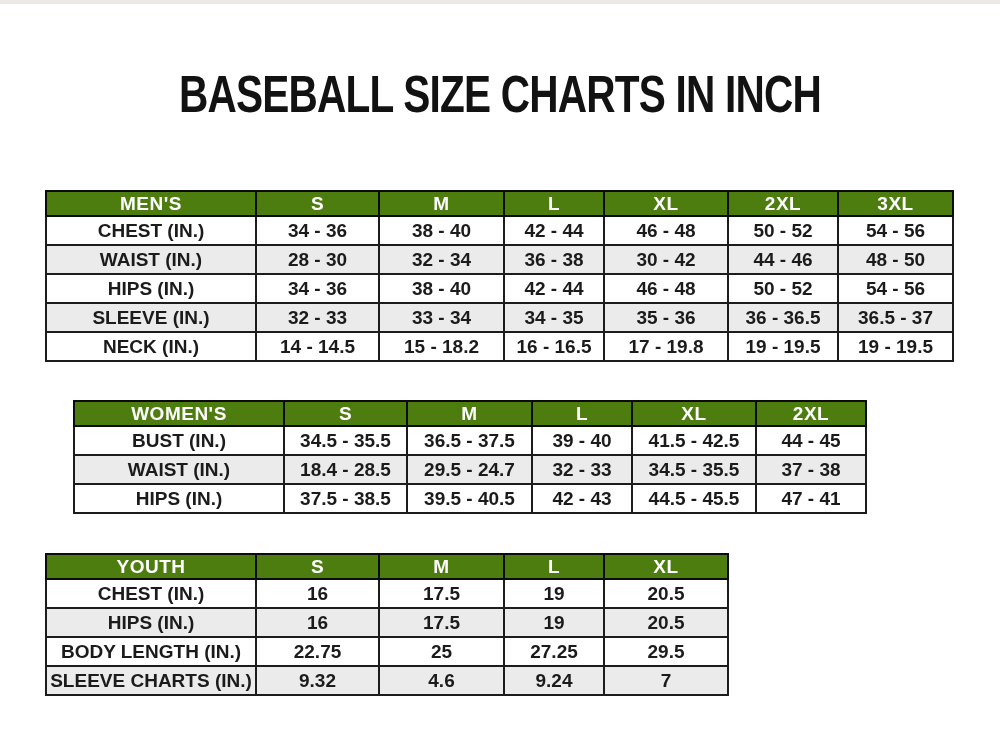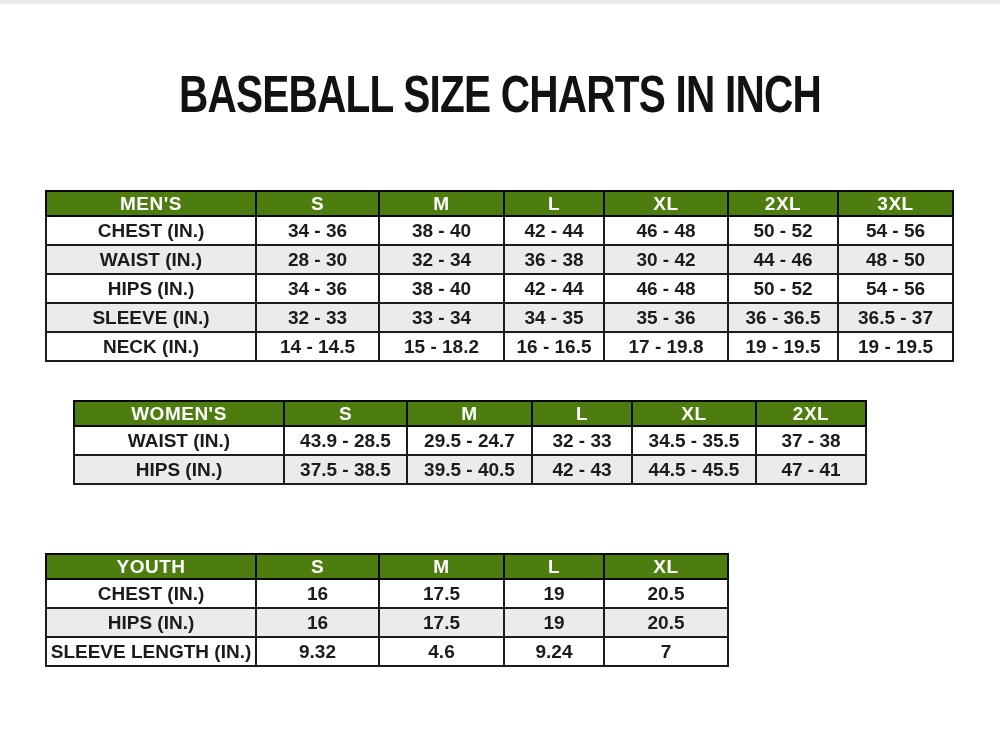--- a/index.html
+++ b/index.html
@@ -148,22 +148,30 @@
         <th>WOMEN'S</th>
         <th>S</th>
         <th>M</th>
         <th>L</th>
         <th>XL</th>
         <th>2XL</th>
       </tr>
     </thead>
     <tbody>
       <tr>
+        <th>BUST (IN.)</th>
+        <td>34.5 - 35.5</td>
+        <td>36.5 - 37.5</td>
+        <td>39 - 40</td>
+        <td>41.5 - 42.5</td>
+        <td>44 - 45</td>
+      </tr>
+      <tr>
         <th>WAIST (IN.)</th>
-        <td>43.9 - 28.5</td>
+        <td>18.4 - 28.5</td>
         <td>29.5 - 24.7</td>
         <td>32 - 33</td>
         <td>34.5 - 35.5</td>
         <td>37 - 38</td>
       </tr>
       <tr>
         <th>HIPS (IN.)</th>
         <td>37.5 - 38.5</td>
         <td>39.5 - 40.5</td>
         <td>42 - 43</td>
@@ -199,21 +207,28 @@
         <td>20.5</td>
       </tr>
       <tr>
         <th>HIPS (IN.)</th>
         <td>16</td>
         <td>17.5</td>
         <td>19</td>
         <td>20.5</td>
       </tr>
       <tr>
-        <th>SLEEVE LENGTH (IN.)</th>
+        <th>BODY LENGTH (IN.)</th>
+        <td>22.75</td>
+        <td>25</td>
+        <td>27.25</td>
+        <td>29.5</td>
+      </tr>
+      <tr>
+        <th>SLEEVE CHARTS (IN.)</th>
         <td>9.32</td>
         <td>4.6</td>
         <td>9.24</td>
         <td>7</td>
       </tr>
     </tbody>
   </table>
 
 <div class="bottom-edge"></div>
 

